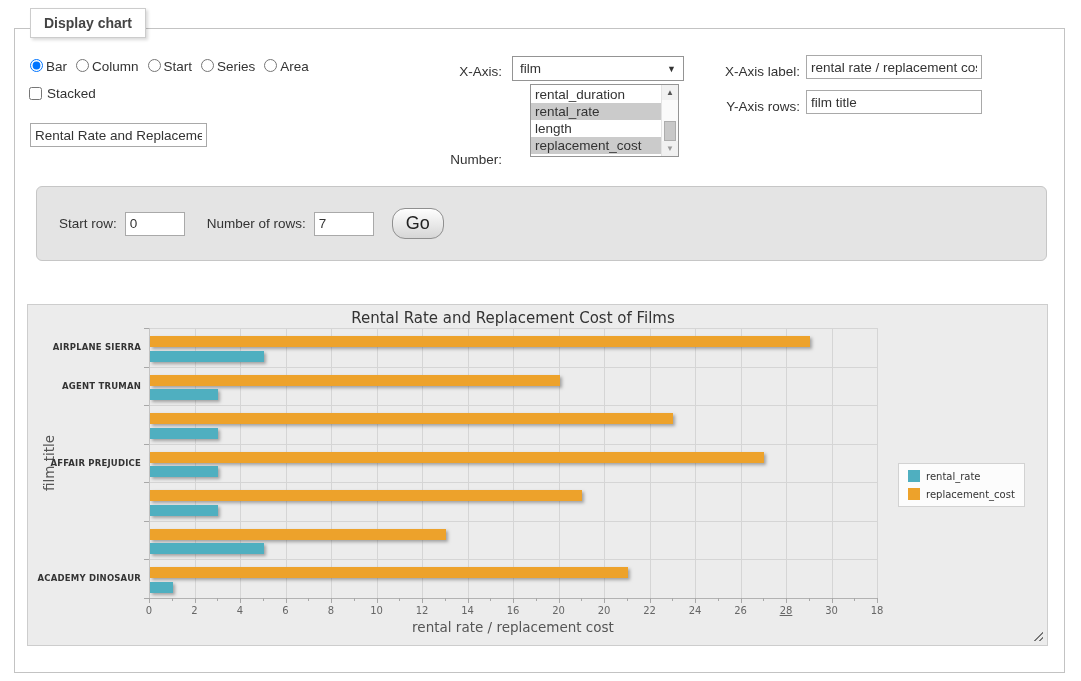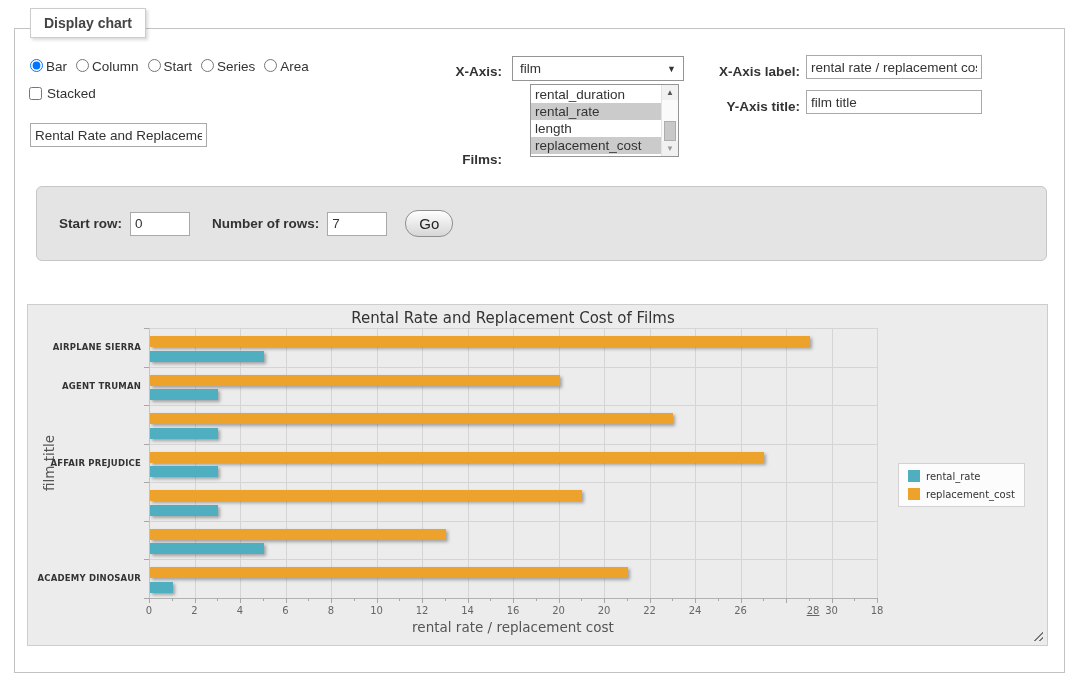--- a/index.html
+++ b/index.html
@@ -6,21 +6,21 @@
   html,body { width:1081px; height:681px; background:#fff; overflow:hidden;
     font-family:"Liberation Sans", sans-serif; font-size:13.5px; color:#333; }
 
   .fieldset { position:absolute; left:14px; top:28px; width:1051px; height:645px;
     border:1px solid #c3c3c3; background:#fff; }
   .legend-box { position:absolute; left:15px; top:-21px; background:#fff;
     border:1px solid #ccc; box-shadow:2px 2px 3px rgba(0,0,0,0.15);
     padding:6px 13px; font-weight:bold; font-size:14px; color:#444; }
 
   .abs { position:absolute; }
-  .lbl { color:#333; line-height:24px;font-weight:bold; }
+  .lbl { color:#333; line-height:24px; }
   .r { text-align:right; }
 
   .radios { left:15px; top:24px; display:flex; align-items:center; gap:4px; height:18px; }
   .radio-item { display:flex; align-items:flex-start; gap:3px; margin-right:5px;margin-top:9px; }
   input[type=radio], input[type=checkbox] { width:13px; height:13px; }
 
   .stacked { left:14px; top:57px; display:flex; align-items:center; gap:5px; }
 
   input[type=text] { border:1px solid #a9a9a9; height:24px; padding:2px 4px;
     font-family:"Liberation Sans", sans-serif; font-size:13.5px; color:#333; background:#fff; }
@@ -43,21 +43,21 @@
   .sb-thumb { position:absolute; left:2px; right:2px; top:36px; height:20px;
     background:#c8c8c8; border:1px solid #adadad; }
 
   .rows-panel { left:21px; top:157px; width:1011px; height:75px; background:#e4e4e4;
     border:1px solid #c6c6c6; border-radius:6px; display:flex; align-items:center;
     padding-left:22px; }
   .rows-panel input { width:60px; }
   .rows-panel .sp { margin:0 8px 0 22px; }
   .go-btn { margin-left:18px; padding:4px 13px; border:1px solid #8f8f8f; border-radius:13px;
     background:linear-gradient(#fefefe,#d6d6d6); font-family:"Liberation Sans",sans-serif;
-    font-size:15px; color:#222; cursor:pointer; }
+    font-size:18px; color:#222; cursor:pointer; }
 
   .chart-panel { left:12px; top:275px; width:1021px; height:342px; background:#ececec;
     border:1px solid #cdcdcd; font-family:"DejaVu Sans", sans-serif; }
   .chart-title { position:absolute; left:121px; top:4px; width:728px; text-align:center;
     font-size:15px; color:#333; }
   .plot { position:absolute; left:121px; top:23px; width:728px; height:270px; }
   .vline,.hline { position:absolute; background:#d5d5d5; }
   .vline { width:1px; top:0; height:270px; }
   .hline { height:1px; left:0; width:728px; }
   .axisline-x { background:#b2b2b2 !important; }
@@ -118,39 +118,39 @@
   </div>
 
   <input type="text" class="abs title-input" value="Rental Rate and Replacement Cost of Films" style="">
 
   <div class="abs lbl r" style="left:392px; top:31px; width:95px;">X-Axis:</div>
   <div class="abs select-box">
     <span>film</span>
     <span class="select-arrow">▼</span>
   </div>
 
-  <div class="abs lbl r" style="left:392px; top:119px; width:95px;">Films:</div>
+  <div class="abs lbl r" style="left:392px; top:119px; width:95px;">Number:</div>
   <div class="abs listbox">
     <div class="listbox-items">
         <div class="listbox-item">rental_duration</div>
         <div class="listbox-item selected">rental_rate</div>
         <div class="listbox-item">length</div>
         <div class="listbox-item selected">replacement_cost</div>
       </div>
     <div class="scrollbar">
       <div class="sb-btn sb-up">▲</div>
       <div class="sb-thumb"></div>
       <div class="sb-btn sb-down">▼</div>
     </div>
   </div>
 
   <div class="abs lbl r" style="left:660px; top:31px; width:125px;">X-Axis label:</div>
   <input type="text" class="abs" style="left: 791px; top: 26px; width: 176px;" value="rental rate / replacement cost">
 
-  <div class="abs lbl r" style="left:660px; top:66px; width:125px;">Y-Axis title:</div>
+  <div class="abs lbl r" style="left:660px; top:66px; width:125px;">Y-Axis rows:</div>
   <input type="text" class="abs" style="left: 791px; top: 61px; width: 176px;" value="film title">
 
   <div class="abs rows-panel">
     <span class="lbl" style="margin-right:8px;">Start row:</span>
     <input type="text" value="0" style="">
     <span class="lbl sp">Number of rows:</span>
     <input type="text" value="7" style="">
     <button class="go-btn">Go</button>
   </div>
 
@@ -249,21 +249,21 @@
         <div class="xtick-label" style="left: 182px;">8</div>
         <div class="xtick-label" style="left: 227.5px;">10</div>
         <div class="xtick-label" style="left: 273px;">12</div>
         <div class="xtick-label" style="left: 318.5px;">14</div>
         <div class="xtick-label" style="left: 364px;">16</div>
         <div class="xtick-label" style="left: 409.5px;">20</div>
         <div class="xtick-label" style="left: 455px;">20</div>
         <div class="xtick-label" style="left: 500.5px;">22</div>
         <div class="xtick-label" style="left: 546px;">24</div>
         <div class="xtick-label" style="left: 591.5px;">26</div>
-        <div class="xtick-label" style="left: 664px; text-decoration: underline;">28</div>
+        <div class="xtick-label" style="left: 637px; text-decoration: underline;">28</div>
         <div class="xtick-label" style="left: 682.5px;">30</div>
         <div class="xtick-label" style="left: 728px;">18</div>
       </div>
     <div class="x-axis-title">rental rate / replacement cost</div>
     <div class="chart-legend">
         <div class="legend-row">
           <span class="legend-swatch" style="background: rgb(79, 175, 192);"></span>
           <span class="legend-label">rental_rate</span>
         </div>
         <div class="legend-row">

